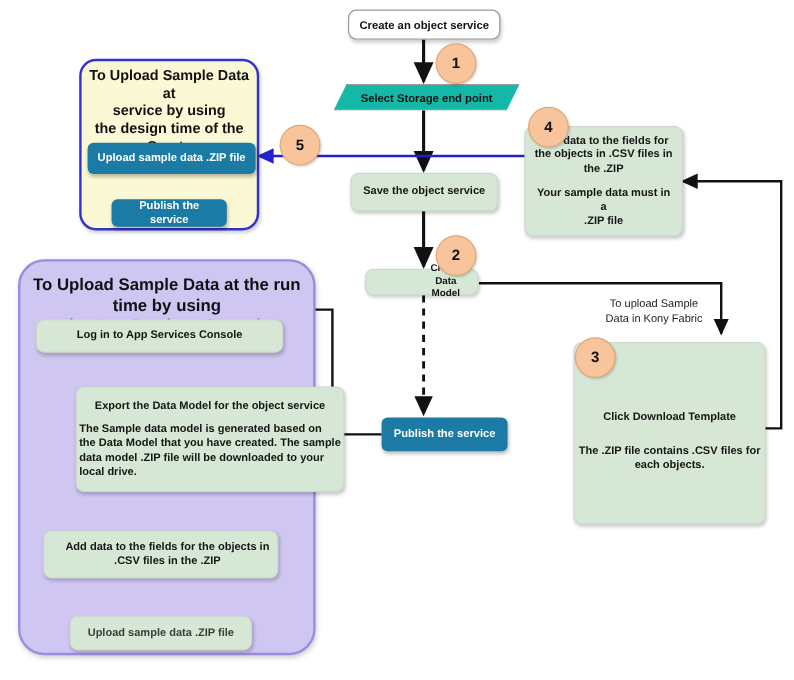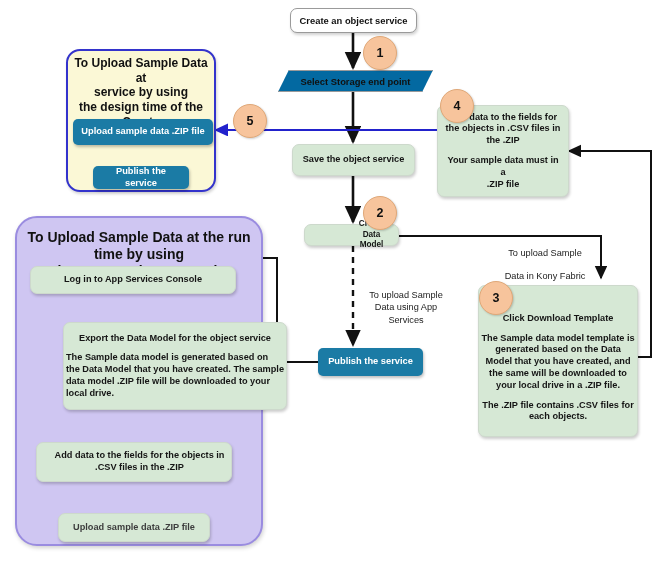--- a/index.html
+++ b/index.html
@@ -41,21 +41,21 @@
     box-shadow:1px 2px 3px rgba(0,0,0,.25);
     color:#ffffff;font-weight:bold;font-size:9.3px;line-height:1.25;
     padding:4px 6px;
   }
   .box-white{
     background:#ffffff;border:1px solid #9a9a9a;border-radius:7px;
     box-shadow:1px 2px 3px rgba(0,0,0,.18);
     font-weight:bold;font-size:9.4px;color:#111;
   }
   .parallelogram{
-    background:#0369a1;border:1px solid #9a9a9a;
+    background:#14b8a6;border:1px solid #9a9a9a;
     box-shadow:1px 2px 3px rgba(0,0,0,.15);
     font-weight:bold;font-size:9.4px;color:#111;
     clip-path:polygon(7% 0%,100% 0%,93% 100%,0% 100%);
   }
   .inner{display:block;width:100%;}
   .title-line{display:block;font-weight:bold;}
   .body-line{display:block;font-weight:bold;}
   .spacer{display:block;height:8px;}
 
   
@@ -131,27 +131,24 @@
   <div class="badge" style="left:363px;top:196px;">2</div>
 
   <div class="node box-green" style="left:304px;top:224px;width:95px;height:22px;font-size:8.2px;padding-left:46px;">
     <span class="inner">Create Data Model</span>
   </div>
 
   <div class="node box-teal" style="left:318px;top:348px;width:105px;height:28px;">
     <span class="inner">Publish the service</span>
   </div>
 
-  <div class="label" style="left:366px;top:289px;width:80px;">
-    <span>To upload Sample Data using App Services</span>
-  </div>
 
   <div class="label" style="left:490px;top:247px;width:110px;">
     <span class="title-line" style="font-weight:normal;">To upload Sample</span>
-    <span class="title-line" style="font-weight:normal;margin-top:11px;">Data in Kony Fabric</span>
+    <span class="title-line" style="font-weight:normal;">Data in Kony Fabric</span>
   </div>
 
   <div class="node panel-yellow" style="left:66px;top:49px;width:150px;height:143px;display:block;"></div>
 
   <div class="panel-title" style="left:70px;top:56px;width:142px;font-size:12px;">
     <span class="title-line">To Upload Sample Data at</span>
     <span class="title-line">service by using</span>
     <span class="title-line">the design time of the</span>
     <span class="title-line">Create</span>
   </div>
@@ -178,21 +175,20 @@
       <span class="body-line">.ZIP file</span>
     </span>
   </div>
 
   <div class="badge" style="left:479px;top:281px;">3</div>
 
   <div class="node box-green" style="left:478px;top:285px;width:160px;height:152px;padding:22px 2px 8px;">
     <span class="inner">
       <span class="title-line">Click Download Template</span>
       <span class="spacer"></span>
-      <span class="body-line">The Sample data model template is generated based on the Data Model that you have created, and the same will be downloaded to your local drive in a .ZIP file.</span>
       <span class="spacer"></span>
       <span class="body-line">The .ZIP file contains .CSV files for each objects.</span>
     </span>
   </div>
 
   <div class="node panel-purple" style="left:15px;top:216px;width:248px;height:330px;display:block;"></div>
 
   <div class="panel-title" style="left:22px;top:229px;width:234px;font-size:14px;">
     <span class="title-line">To Upload Sample Data at the run time by using</span>
     <span class="title-line">the App Services Console</span>

